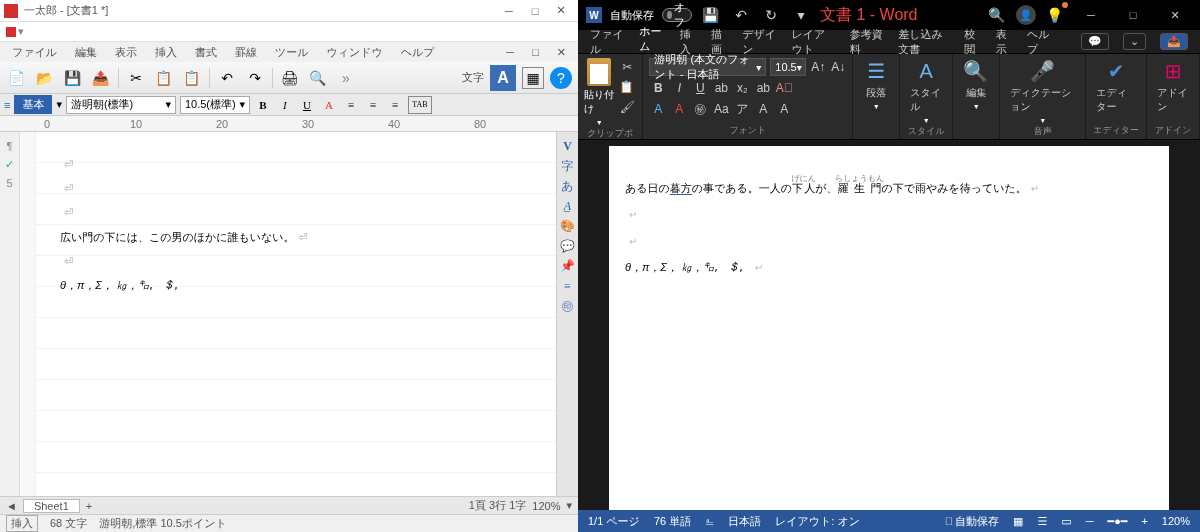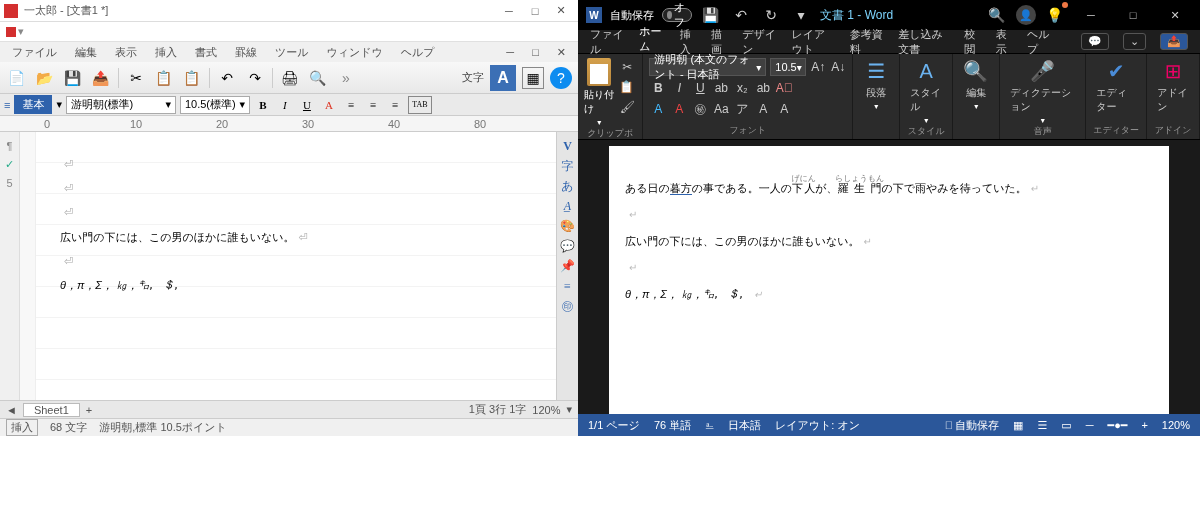--- a/index.html
+++ b/index.html
@@ -1,17 +1,17 @@
 <!DOCTYPE html>
 <html><head>
 <meta charset="utf-8">
 <style>
 *{box-sizing:border-box;margin:0;padding:0;font-family:"Meiryo UI","Segoe UI",sans-serif;font-size:11px}
 body{width:1200px;height:532px;display:flex;overflow:hidden;background:#fff}
-.app{height:436px;display:flex;flex-direction:column;position:relative}
+.app{height:532px;display:flex;flex-direction:column;position:relative}
 .left{width:578px;background:#f0f0f0}
 .right{width:622px;background:#1e1e1e;color:#fff}
 
 
 .l-titlebar{height:22px;background:#fff;display:flex;align-items:center;padding:0 4px;border-bottom:1px solid #ddd}
 .l-ico{width:14px;height:14px;background:#d32f2f;margin-right:6px}
 .l-title{flex:1;font-size:11px;color:#555}
 .l-winbtn{width:26px;height:18px;display:flex;align-items:center;justify-content:center;color:#555;cursor:pointer}
 .l-qat{height:20px;background:#fff;display:flex;align-items:center;padding:0 6px;gap:2px;border-bottom:1px solid #e0e0e0}
 .l-qat-ico{width:10px;height:10px;background:#d32f2f}
@@ -45,21 +45,21 @@
 .l-tab{background:#fff;border:1px solid #bbb;padding:0 10px}
 .l-stat{height:18px;background:#f0f0f0;border-top:1px solid #ccc;display:flex;align-items:center;padding:0 6px;gap:12px;font-size:10px;color:#555}
 
 
 .r-titlebar{height:30px;background:#000;display:flex;align-items:center;padding:0 8px;gap:8px}
 .r-wico{width:16px;height:16px;background:#2b579a;display:flex;align-items:center;justify-content:center;color:#fff;font-size:10px;font-weight:bold}
 .r-auto{display:flex;align-items:center;gap:4px;font-size:11px}
 .r-toggle{width:30px;height:14px;border:1px solid #888;border-radius:7px;display:flex;align-items:center;padding:0 4px;font-size:8px;background:#222}
 .r-dot{width:8px;height:8px;background:#888;border-radius:50%;margin-right:2px}
 .r-tico{width:22px;height:22px;display:flex;align-items:center;justify-content:center;color:#ccc;cursor:pointer;font-size:14px}
-.r-title{font-size:12px;color:#7dd3fc}
+.r-title{font-size:16px;color:#ef4444}
 .r-gap{flex:1}
 .r-avatar{width:20px;height:20px;border-radius:50%;background:#444;display:flex;align-items:center;justify-content:center}
 .r-winbtn{width:34px;height:28px;display:flex;align-items:center;justify-content:center;color:#ccc;cursor:pointer}
 .r-tabs{height:24px;background:#1e1e1e;display:flex;align-items:center;gap:14px;padding:0 12px;font-size:11px;border-bottom:1px solid #000}
 .r-tabs span{color:#ccc;cursor:pointer}
 .r-tabs .act{color:#fff;border-bottom:2px solid #4a8cd8;padding-bottom:3px}
 .r-tabs .tbtn{border:1px solid #555;border-radius:3px;padding:1px 6px;display:flex;align-items:center}
 .r-ribbon{height:86px;background:#2b2b2b;display:flex;border-bottom:1px solid #000}
 .r-grp{border-right:1px solid #1a1a1a;padding:4px 6px 2px;display:flex;flex-direction:column;justify-content:space-between}
 .r-grp-lbl{font-size:9px;color:#999;text-align:center}
@@ -335,21 +335,20 @@
    </div>
    <div class="r-grp-lbl">アドイン</div>
   </div>
  </div>
  <div class="r-doc">
   <div class="r-page">
    <div class="r-para">
     <span>ある日の</span><span class="undB">暮方</span><span>の事である。一人の</span><ruby><span>下人</span><rt>げにん</rt></ruby><span>が、</span><ruby><span>羅生門</span><rt>らしょうもん</rt></ruby><span>の下で雨やみを待っていた。</span><span class="ret">↵</span>
    </div>
    <div class="r-para"><span class="ret">↵</span></div>
-   <div class="r-para"><span>広い門の下には、この男のほかに誰もいない。</span><span class="ret">↵</span></div>
    <div class="r-para"><span class="ret">↵</span></div>
    <div class="r-para" style="font-style:italic"><span>θ，π，Σ， ㎏，㌔， ＄，</span><span class="ret">↵</span></div>
   </div>
  </div>
  <div class="r-stat">
   <div>1/1 ページ</div>
   <div>76 単語</div>
   <div>⎁</div>
   <div>日本語</div>
   <div>レイアウト: オン</div>

